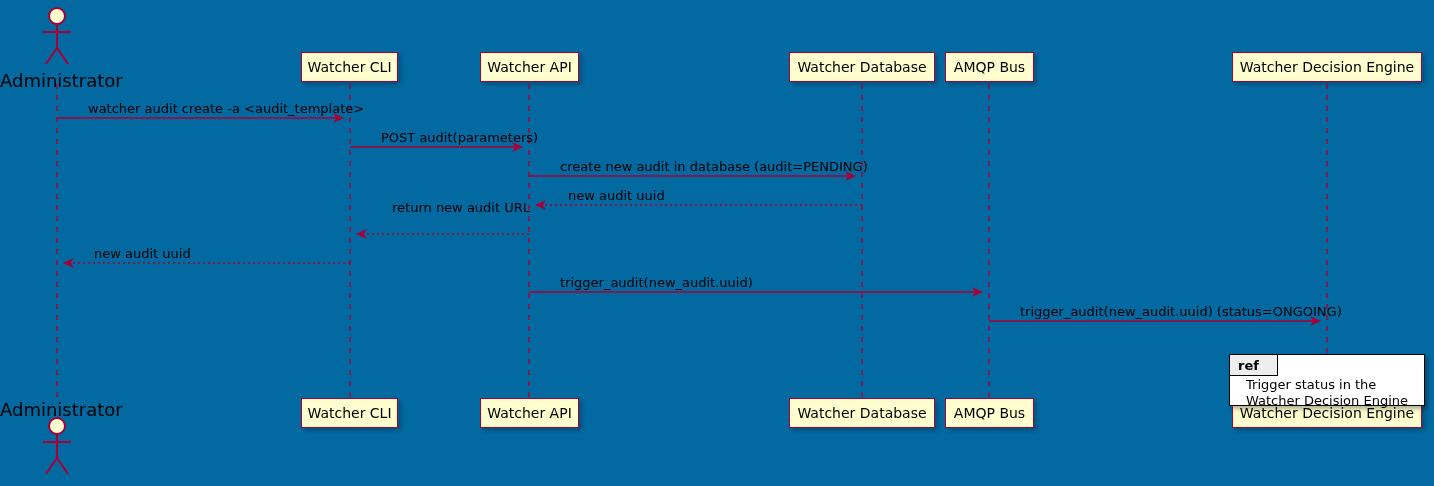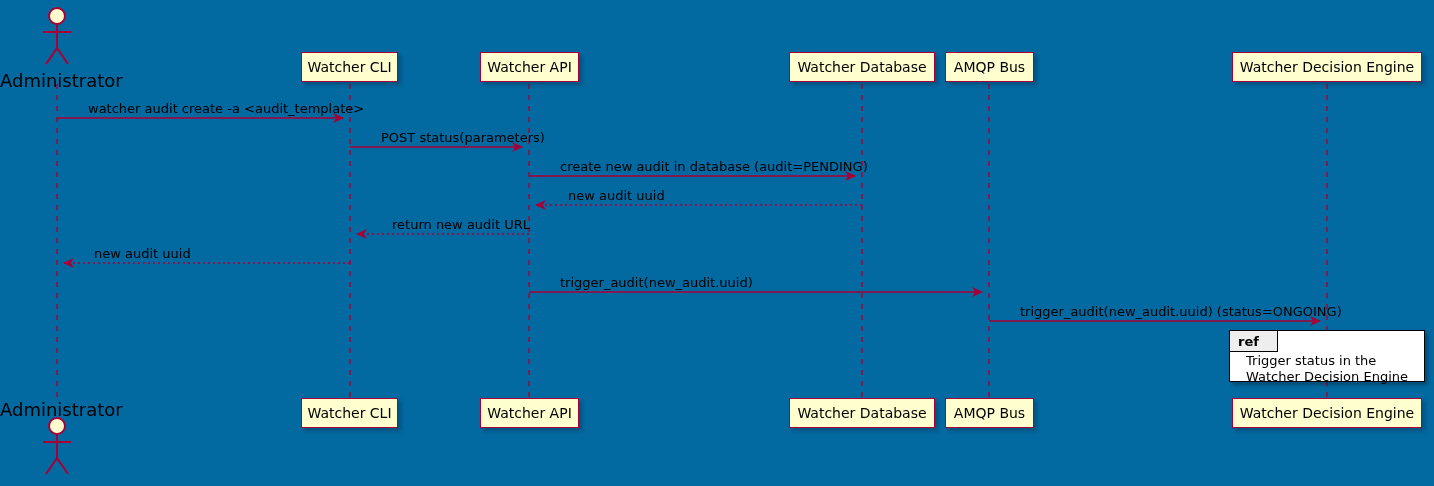--- a/index.html
+++ b/index.html
@@ -56,20 +56,21 @@
     white-space: nowrap;
     font-family: "DejaVu Sans", sans-serif;
     margin-left: 24px;
   }
   .ref-frame {
     position: absolute;
     box-sizing: border-box;
     background: #FFFFFF;
     border: 1.5px solid #000000;
     box-shadow: 3px 3px 4px rgba(0,0,0,0.30);
+    margin-top: 24px;
   }
   .ref-tab {
     position: absolute;
     left: 0;
     top: 0;
     height: 20px;
     background: #EEEEEE;
     border-right: 1.5px solid #000000;
     border-bottom: 1.5px solid #000000;
     display: flex;
@@ -210,24 +211,24 @@
   </div>
 
   <div class="actor-label" style="left:0px; top:70px; width:114px;">
     <span>Administrator</span>
   </div>
   <div class="actor-label" style="left:0px; top:399px; width:114px;">
     <span>Administrator</span>
   </div>
 
   <div class="msg-label" style="left:64px; top:101px;">watcher audit create -a &lt;audit_template&gt;</div>
-  <div class="msg-label" style="left:357px; top:130px;">POST status(parameters)</div>
+  <div class="msg-label" style="left:357px; top:130px;">POST audit(parameters)</div>
   <div class="msg-label" style="left:536px; top:159px;">create new audit in database (audit=PENDING)</div>
   <div class="msg-label" style="left:544px; top:188px;">new audit uuid</div>
-  <div class="msg-label" style="left:368px; top:217px;">return new audit URL</div>
+  <div class="msg-label" style="left:368px; top:200px;">return new audit URL</div>
   <div class="msg-label" style="left:70px; top:246px;">new audit uuid</div>
   <div class="msg-label" style="left:536px; top:275px;">trigger_audit(new_audit.uuid)</div>
   <div class="msg-label" style="left:996px; top:304px;">trigger_audit(new_audit.uuid) (status=ONGOING)</div>
 
   <div class="ref-frame" style="left:1229px; top:330px; width:196px; height:52px;">
     <div class="ref-tab">ref</div>
     <div class="ref-body">
       <div>Trigger status in the</div>
       <div>Watcher Decision Engine</div>
     </div>

